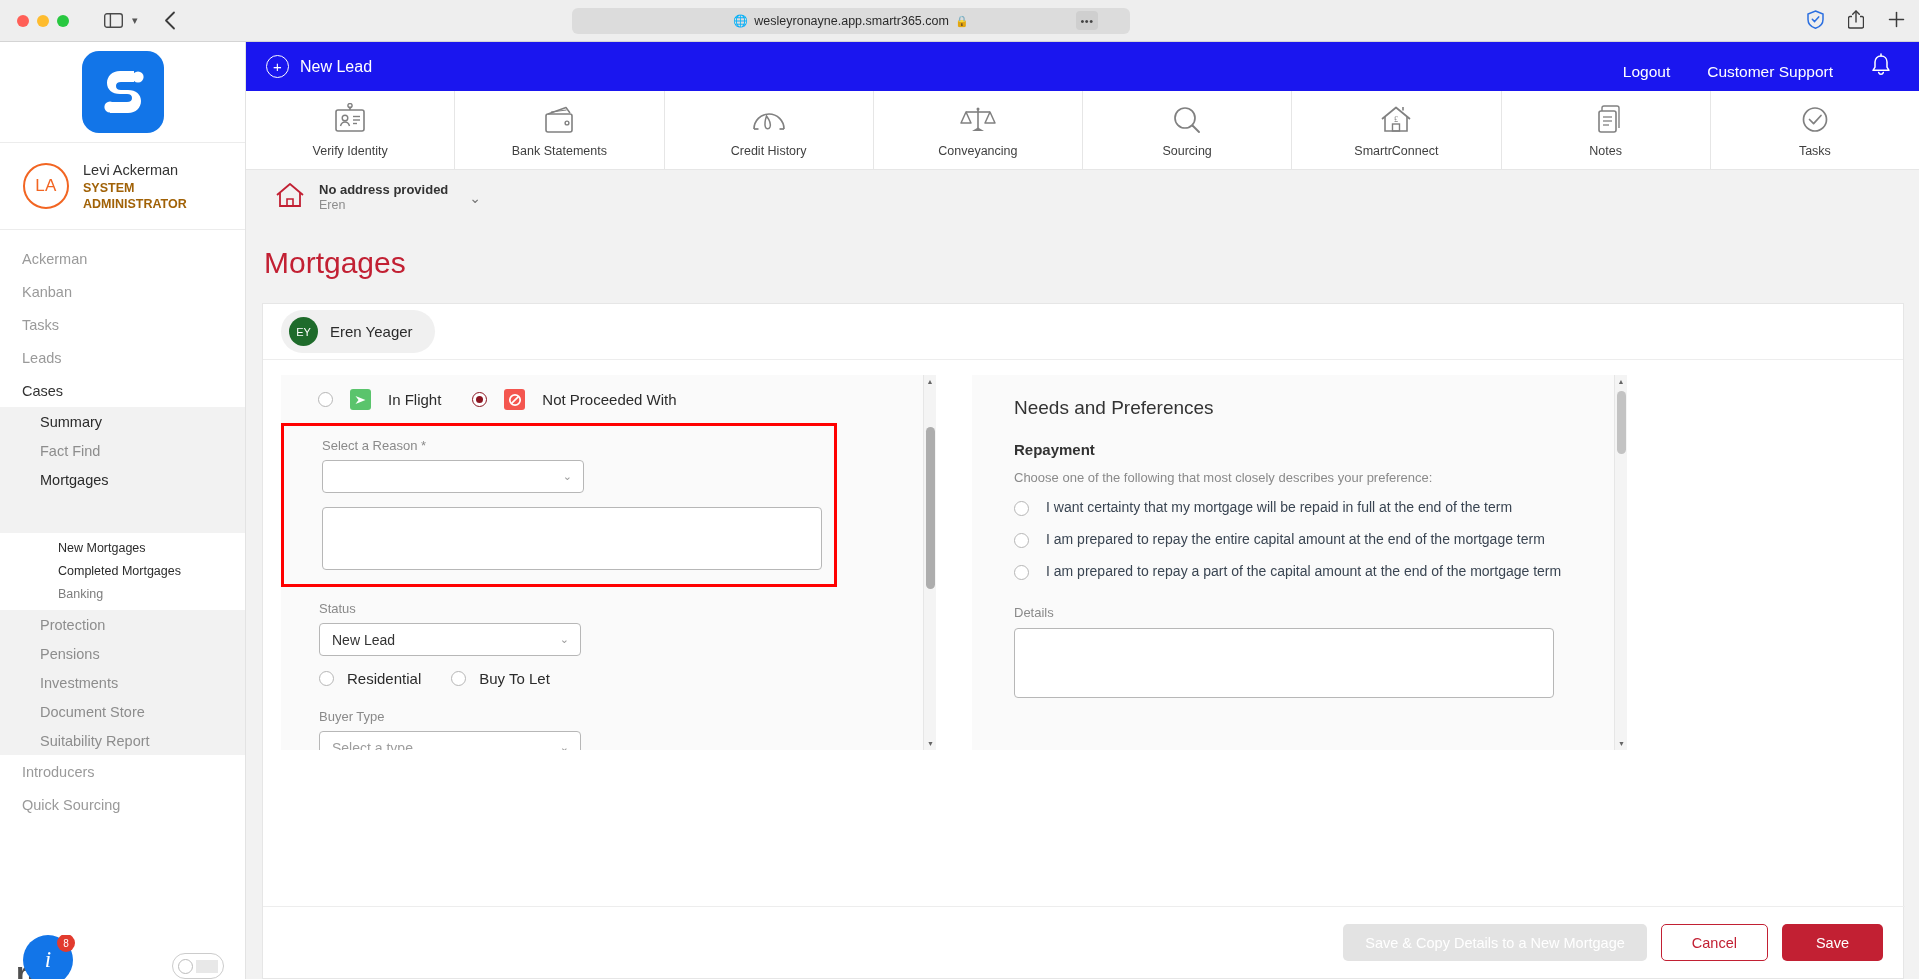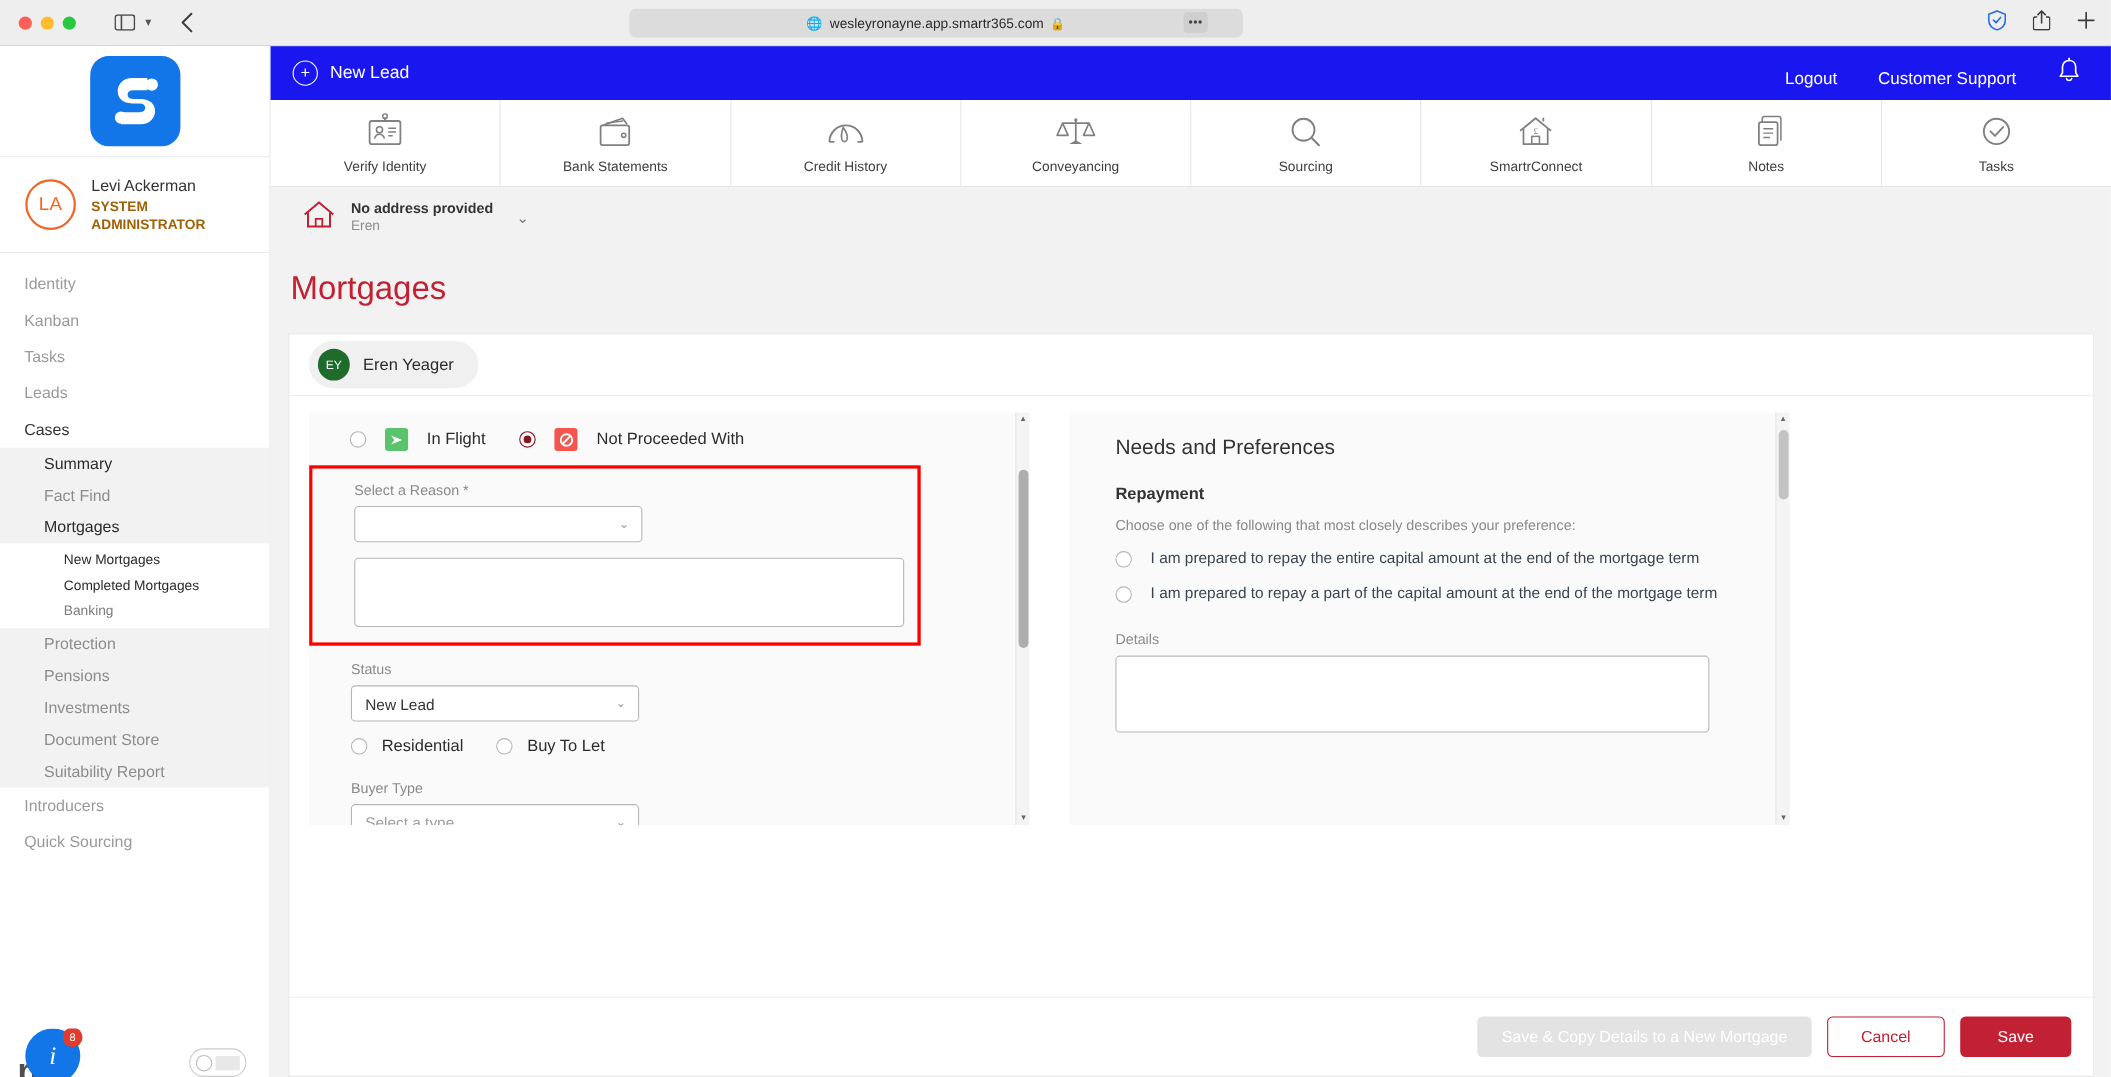--- a/index.html
+++ b/index.html
@@ -94,21 +94,21 @@
     padding-left: 22px; font-size: 14.5px; color: #9a9a9a;
     cursor: pointer;
   }
   .nav-item.dark { color: #333; }
   .nav-group { background: #f2f2f2; }
   .nav-sub {
     height: 29px; display: flex; align-items: center;
     padding-left: 40px; font-size: 14.5px; color: #8d8d8d; cursor: pointer;
   }
   .nav-sub.dark { color: #2b2b2b; }
-  .nav-sub2-block { background: #ffffff; padding: 3px 0 5px 0; }
+  .nav-sub2-block { background: #ffffff; padding: 3px 0 5px 0; margin-top: 39px; }
   .nav-sub2 {
     height: 23px; display: flex; align-items: center;
     padding-left: 58px; font-size: 12.5px; color: #7d7d7d; cursor: pointer;
   }
   .nav-sub2.dark { color: #2b2b2b; }
 
   .footer-logo {
     position: absolute; left: 0; bottom: 0; width: 246px; height: 44px;
     display: flex; align-items: flex-end; padding-left: 16px;
     overflow: hidden;
@@ -382,21 +382,21 @@
   <div class="profile">
     <div class="avatar-ring">LA</div>
     <div>
       <div class="profile-name">Levi Ackerman</div>
       <div class="profile-role">SYSTEM ADMINISTRATOR</div>
     </div>
   </div>
 
   <div class="nav">
     <div class="nav-item">
-        <span>Identity</span>
+        <span>Ackerman</span>
       </div>
     <div class="nav-item">
         <span>Kanban</span>
       </div>
     <div class="nav-item">
         <span>Tasks</span>
       </div>
     <div class="nav-item">
         <span>Leads</span>
       </div>
@@ -662,20 +662,24 @@
         </div>
       </div>
 
       <div class="pane-right">
         <div class="np-title">Needs and Preferences</div>
         <div class="np-sub">Repayment</div>
         <div class="np-desc">Choose one of the following that most closely describes your preference:</div>
 
         <div class="np-opt">
           <span class="radio-o"></span>
+          <span class="txt">I want certainty that my mortgage will be repaid in full at the end of the term</span>
+        </div>
+        <div class="np-opt">
+          <span class="radio-o"></span>
           <span class="txt">I am prepared to repay the entire capital amount at the end of the mortgage term</span>
         </div>
         <div class="np-opt">
           <span class="radio-o"></span>
           <span class="txt">I am prepared to repay a part of the capital amount at the end of the mortgage term</span>
         </div>
 
         <div class="np-details-lbl">Details</div>
         <div class="np-details"></div>
 

